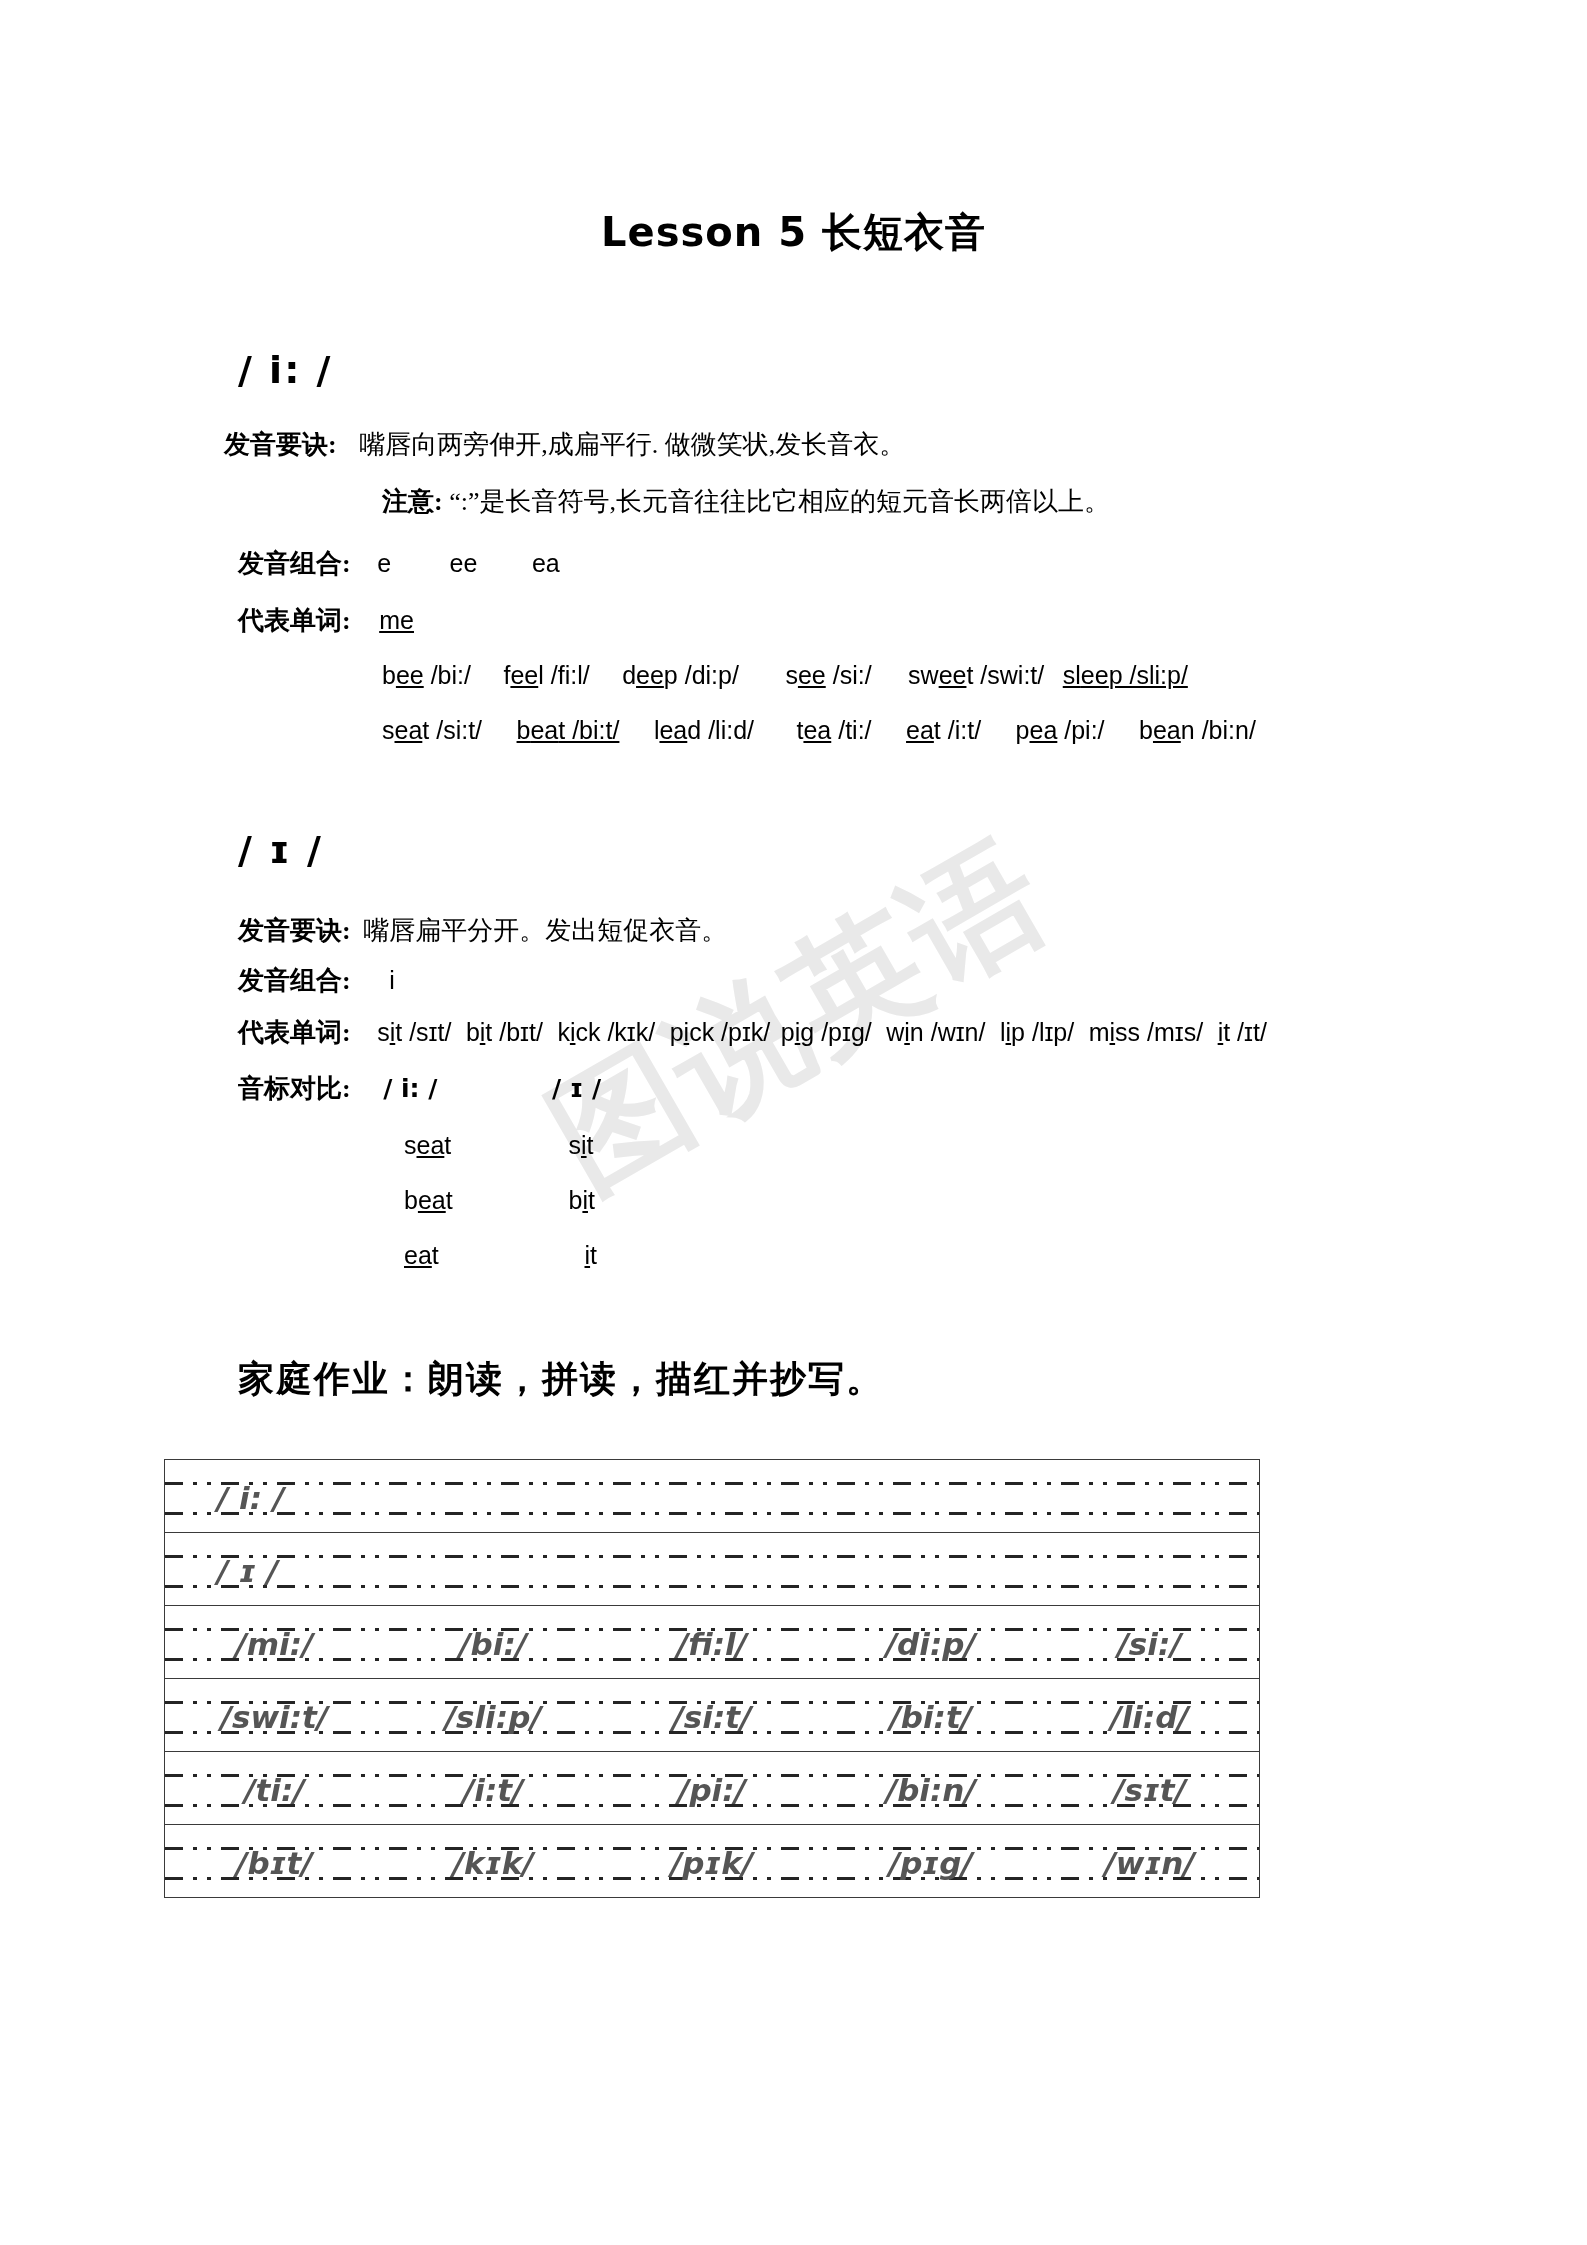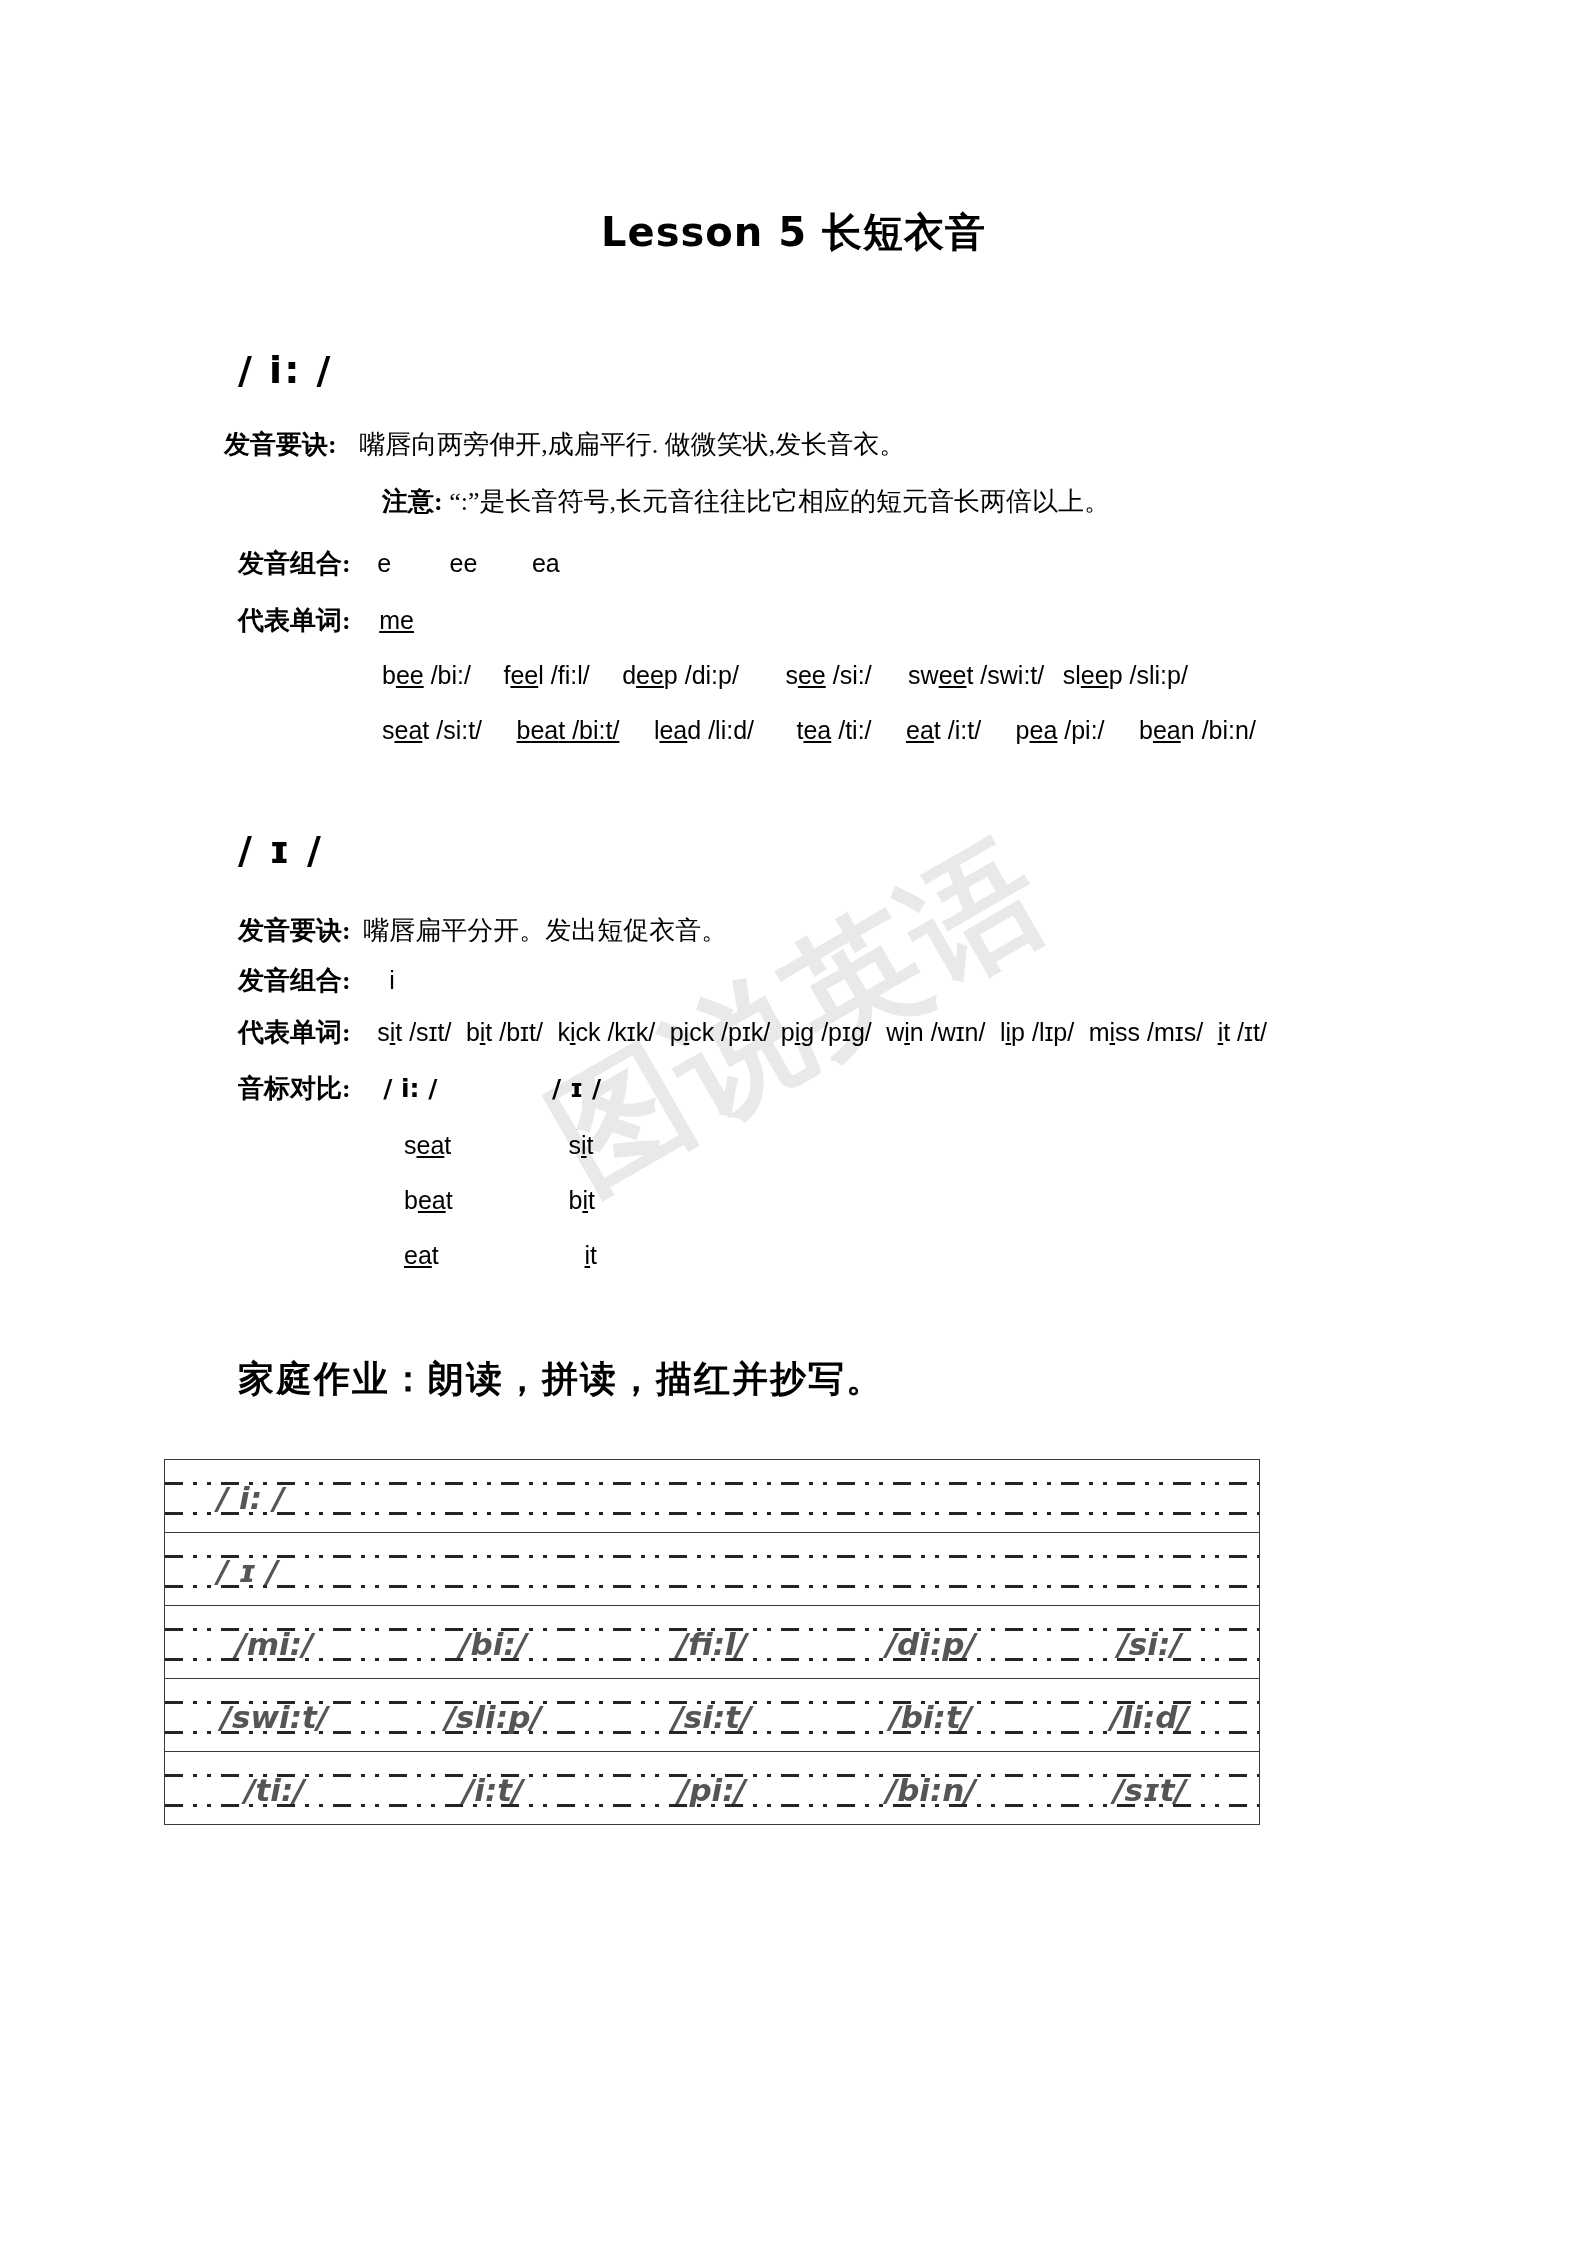--- a/index.html
+++ b/index.html
@@ -210,21 +210,21 @@
       <span class="lbl cn">代表单词:</span>
       <span class="eng" style="margin-left:22px;"><u>m<u>e</u></u><span style="text-decoration:none;"></span></span>
     </div>
 
     <div class="row" style="left:382px; top:663px;">
       <span class="eng">b<u>ee</u> /bi:/</span>
       <span class="eng" style="margin-left:26px;">f<u>ee</u>l /fi:l/</span>
       <span class="eng" style="margin-left:26px;">d<u>ee</u>p /di:p/</span>
       <span class="eng" style="margin-left:40px;">s<u>ee</u> /si:/</span>
       <span class="eng" style="margin-left:30px;">sw<u>ee</u>t /swi:t/</span>
-      <span class="eng" style="margin-left:12px;">sl<u>ee</u>p /sli:p/</span>
+      <span class="eng" style="margin-left:12px;text-decoration:underline;">sl<u>ee</u>p /sli:p/</span>
     </div>
 
     <div class="row" style="left:382px; top:718px;">
       <span class="eng">s<u>ea</u>t /si:t/</span>
       <span class="eng" style="margin-left:28px;text-decoration:underline;">b<u>ea</u>t /bi:t/</span>
       <span class="eng" style="margin-left:28px;">l<u>ea</u>d /li:d/</span>
       <span class="eng" style="margin-left:36px;">t<u>ea</u> /ti:/</span>
       <span class="eng" style="margin-left:28px;"><u>ea</u>t /i:t/</span>
       <span class="eng" style="margin-left:28px;">p<u>ea</u> /pi:/</span>
       <span class="eng" style="margin-left:28px;">b<u>ea</u>n /bi:n/</span>
@@ -325,17 +325,28 @@
         <div class="guide dotdash bottom"></div>
         <div class="practice-text">
           <span class="ptok" style="width:20%;">/ti:/</span>
           <span class="ptok" style="width:20%;">/i:t/</span>
           <span class="ptok" style="width:20%;">/pi:/</span>
           <span class="ptok" style="width:20%;">/bi:n/</span>
           <span class="ptok" style="width:20%;">/sɪt/</span>
         </div>
       </div>
 
+      <div class="practice-row">
+        <div class="guide dotdash top"></div>
+        <div class="guide dotdash bottom"></div>
+        <div class="practice-text">
+          <span class="ptok" style="width:20%;">/bɪt/</span>
+          <span class="ptok" style="width:20%;">/kɪk/</span>
+          <span class="ptok" style="width:20%;">/pɪk/</span>
+          <span class="ptok" style="width:20%;">/pɪg/</span>
+          <span class="ptok" style="width:20%;">/wɪn/</span>
+        </div>
+      </div>
 
     </div>
 
   </div>
 </div>
 
 </body></html>

